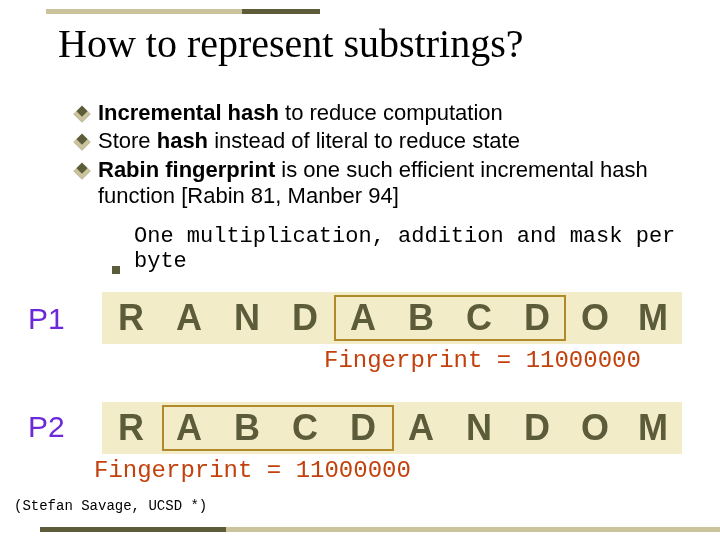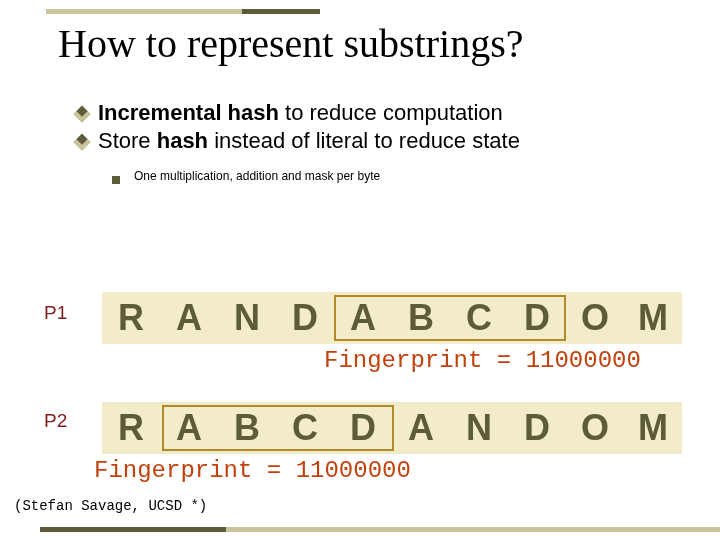--- a/index.html
+++ b/index.html
@@ -59,40 +59,40 @@
     margin-right: 10px;
     background: #5c5c3b;
     transform: rotate(45deg);
     box-shadow: inset -4px -4px 0 #cac39b;
   }
   .bullet-text {
     color: #000;
   }
   .sub-row {
     display: flex;
-    align-items: center;
+    align-items: flex-end;
     margin-left: 36px;
     margin-top: 14px;
-    font-size: 12px;
-    color: #000;
+    font-size: 22px;
+    color: #000;
+    font-family: Liberation Mono, monospace;
   }
   .sub-mark {
     width: 8px;
     height: 8px;
     min-width: 8px;
     background: #5c5c3b;
     margin-top: 7px;
     margin-right: 14px;
   }
   .p-label {
     position: absolute;
     font-family: "Verdana", sans-serif;
-    font-size: 19px;
-    color: #7f1d1d;
-    margin-left: 16px;
+    font-size: 30px;
+    color: #6d28d9;
   }
   .p1-lbl { top: 302px; left: 28px; }
   .p2-lbl { top: 410px; left: 28px; }
   .strip {
     position: absolute;
     left: 102px;
     background: #f3ecc8;
     height: 52px;
     display: flex;
     align-items: center;
@@ -152,20 +152,26 @@
       <div class="bullet-text">
         <b>Incremental hash</b><span> to reduce computation</span>
       </div>
     </div>
     <div class="bullet-row">
       <div class="bullet-icon"></div>
       <div class="bullet-text">
         <span>Store </span><b>hash</b><span> instead of literal to reduce state</span>
       </div>
     </div>
+    <div class="bullet-row">
+      <div class="bullet-icon"></div>
+      <div class="bullet-text">
+        <b>Rabin fingerprint</b><span> is one such efficient incremental hash function [Rabin 81, Manber 94]</span>
+      </div>
+    </div>
     <div class="sub-row">
       <div class="sub-mark"></div>
       <div>One multiplication, addition and mask per byte</div>
     </div>
   </div>
 
   <div class="p-label p1-lbl">P1</div>
   <div class="strip strip1">
     <div class="cell">R</div>
     <div class="cell">A</div>

